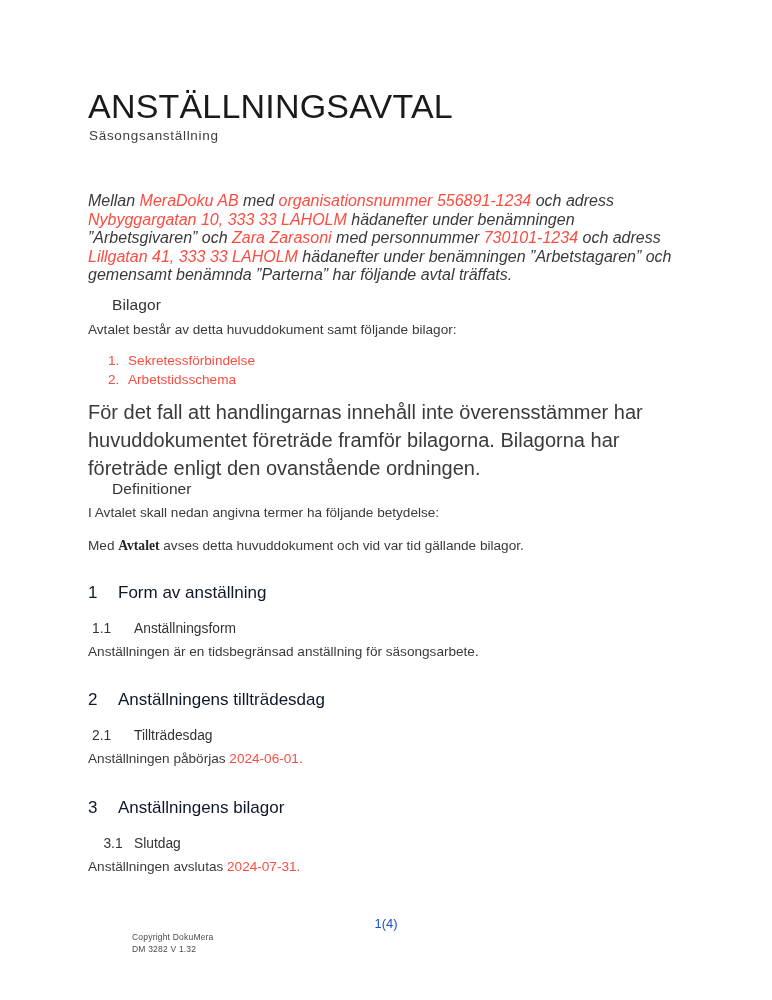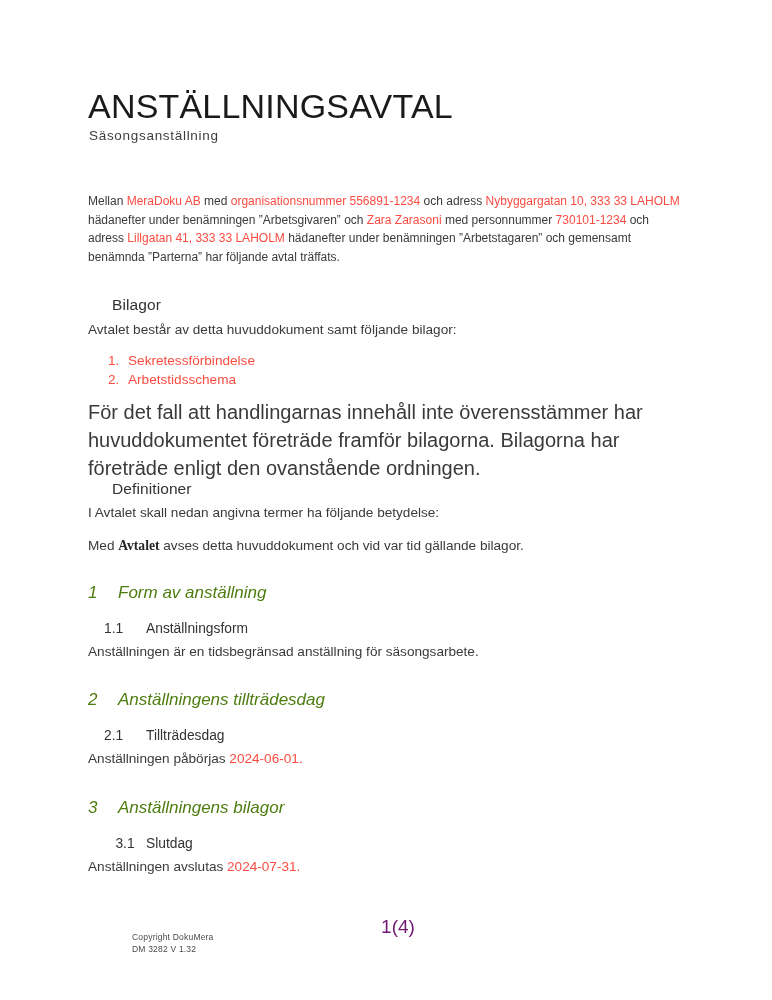--- a/index.html
+++ b/index.html
@@ -51,24 +51,25 @@
     letter-spacing: 0.7px;
     color: #3d3d3d;
   }
 
   
   .intro {
     position: absolute;
     left: 0;
     top: 192px;
     width: 598px;
-    font-size: 12px;
+    font-size: 16px;
     line-height: 18.6px;
     color: #3a3a3a;
     text-align: left;
+    font-style: italic;
   }
   .hl { color: #fb4c41; }
 
   
   .h-section {
     position: absolute;
     left: 0;
     font-size: 15.5px;
     font-weight: 400;
     color: #333333;
@@ -115,52 +116,51 @@
     top: 0;
     color: #fb4c41;
   }
 
   
   .h1-num {
     position: absolute;
     left: 0;
     font-size: 17px;
     font-weight: 400;
-    color: #4d7c0f;
+    color: #0f172a;
     white-space: nowrap;
-    font-style: italic;
   }
   .h1-num .n {
     display: inline-block;
     width: 30px;
   }
   .h2-num {
     position: absolute;
-    left: 16px;
+    left: 4px;
     font-size: 13.8px;
     font-weight: 400;
     color: #333333;
     white-space: nowrap;
   }
   .h2-num .n {
     display: inline-block;
     width: 42px;
   }
 
   b, .bold { font-weight: 700; color: #262626; font-family: Liberation Serif, serif; }
 
   
   .page-number {
     position: absolute;
-    left: 12px;
+    left: 0;
     top: 916px;
     width: 596px;
     text-align: center;
-    font-size: 19px;
-    color: #701a75;
+    font-size: 13px;
+    color: #1d4ed8;
   }
   .footer-note {
     position: absolute;
     left: 0;
     top: 932px;
     font-size: 8.5px;
     line-height: 11.5px;
     color: #4a4a4a;
     letter-spacing: 0.2px;
     margin-left: 44px;

